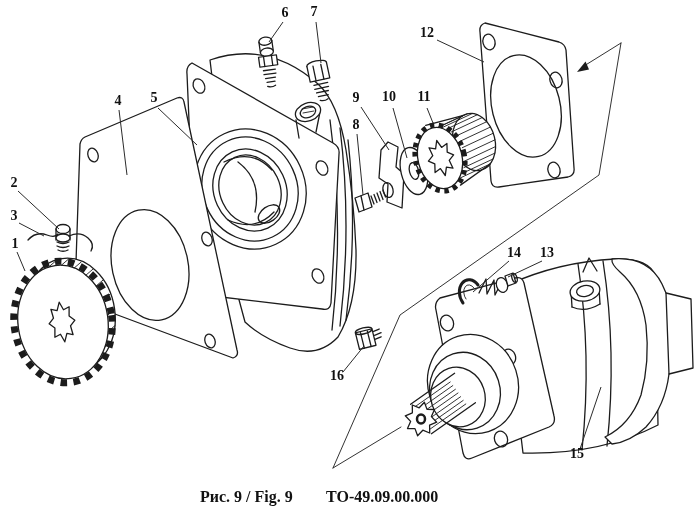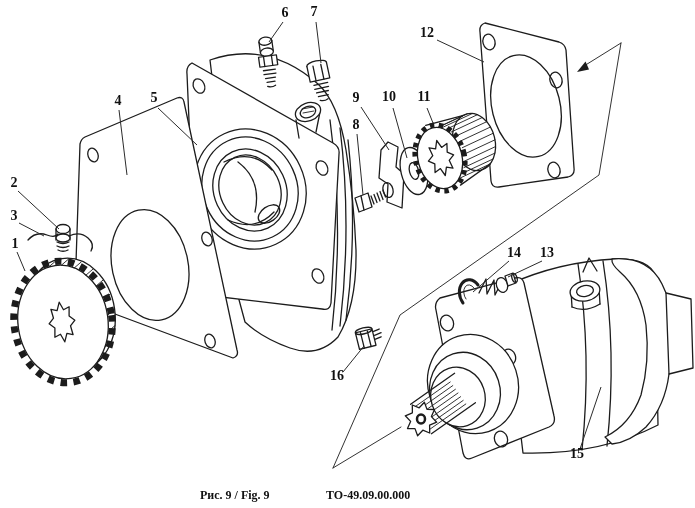--- a/index.html
+++ b/index.html
@@ -13,21 +13,21 @@
   .ln{ fill:none; stroke:var(--line); stroke-width:1.3; stroke-linecap:round; stroke-linejoin:round; }
   .f{ fill:#ffffff; }
   .thin{ stroke-width:0.9; }
   .leader{ stroke:#2b2b2b; stroke-width:1; fill:none; }
   .callout-num{
     font-family:"Liberation Serif", serif; font-weight:bold; font-size:14px;
     fill:#111; text-anchor:middle;
   }
   .caption{
     position:absolute; top:488px; left:0; width:557px; height:16px;
-    font-weight:bold; font-size:12px; color:#111;
+    font-weight:bold; font-size:16px; color:#111;
   }
   .caption span{ position:absolute; white-space:nowrap; }
   .cap-fig{ left:200px; }
   .cap-doc{ left:290px;margin-left:36px; }
   .cap-title{ left:390px; }
 </style>
 </head>
 <body>
 
 <div class="stage">

